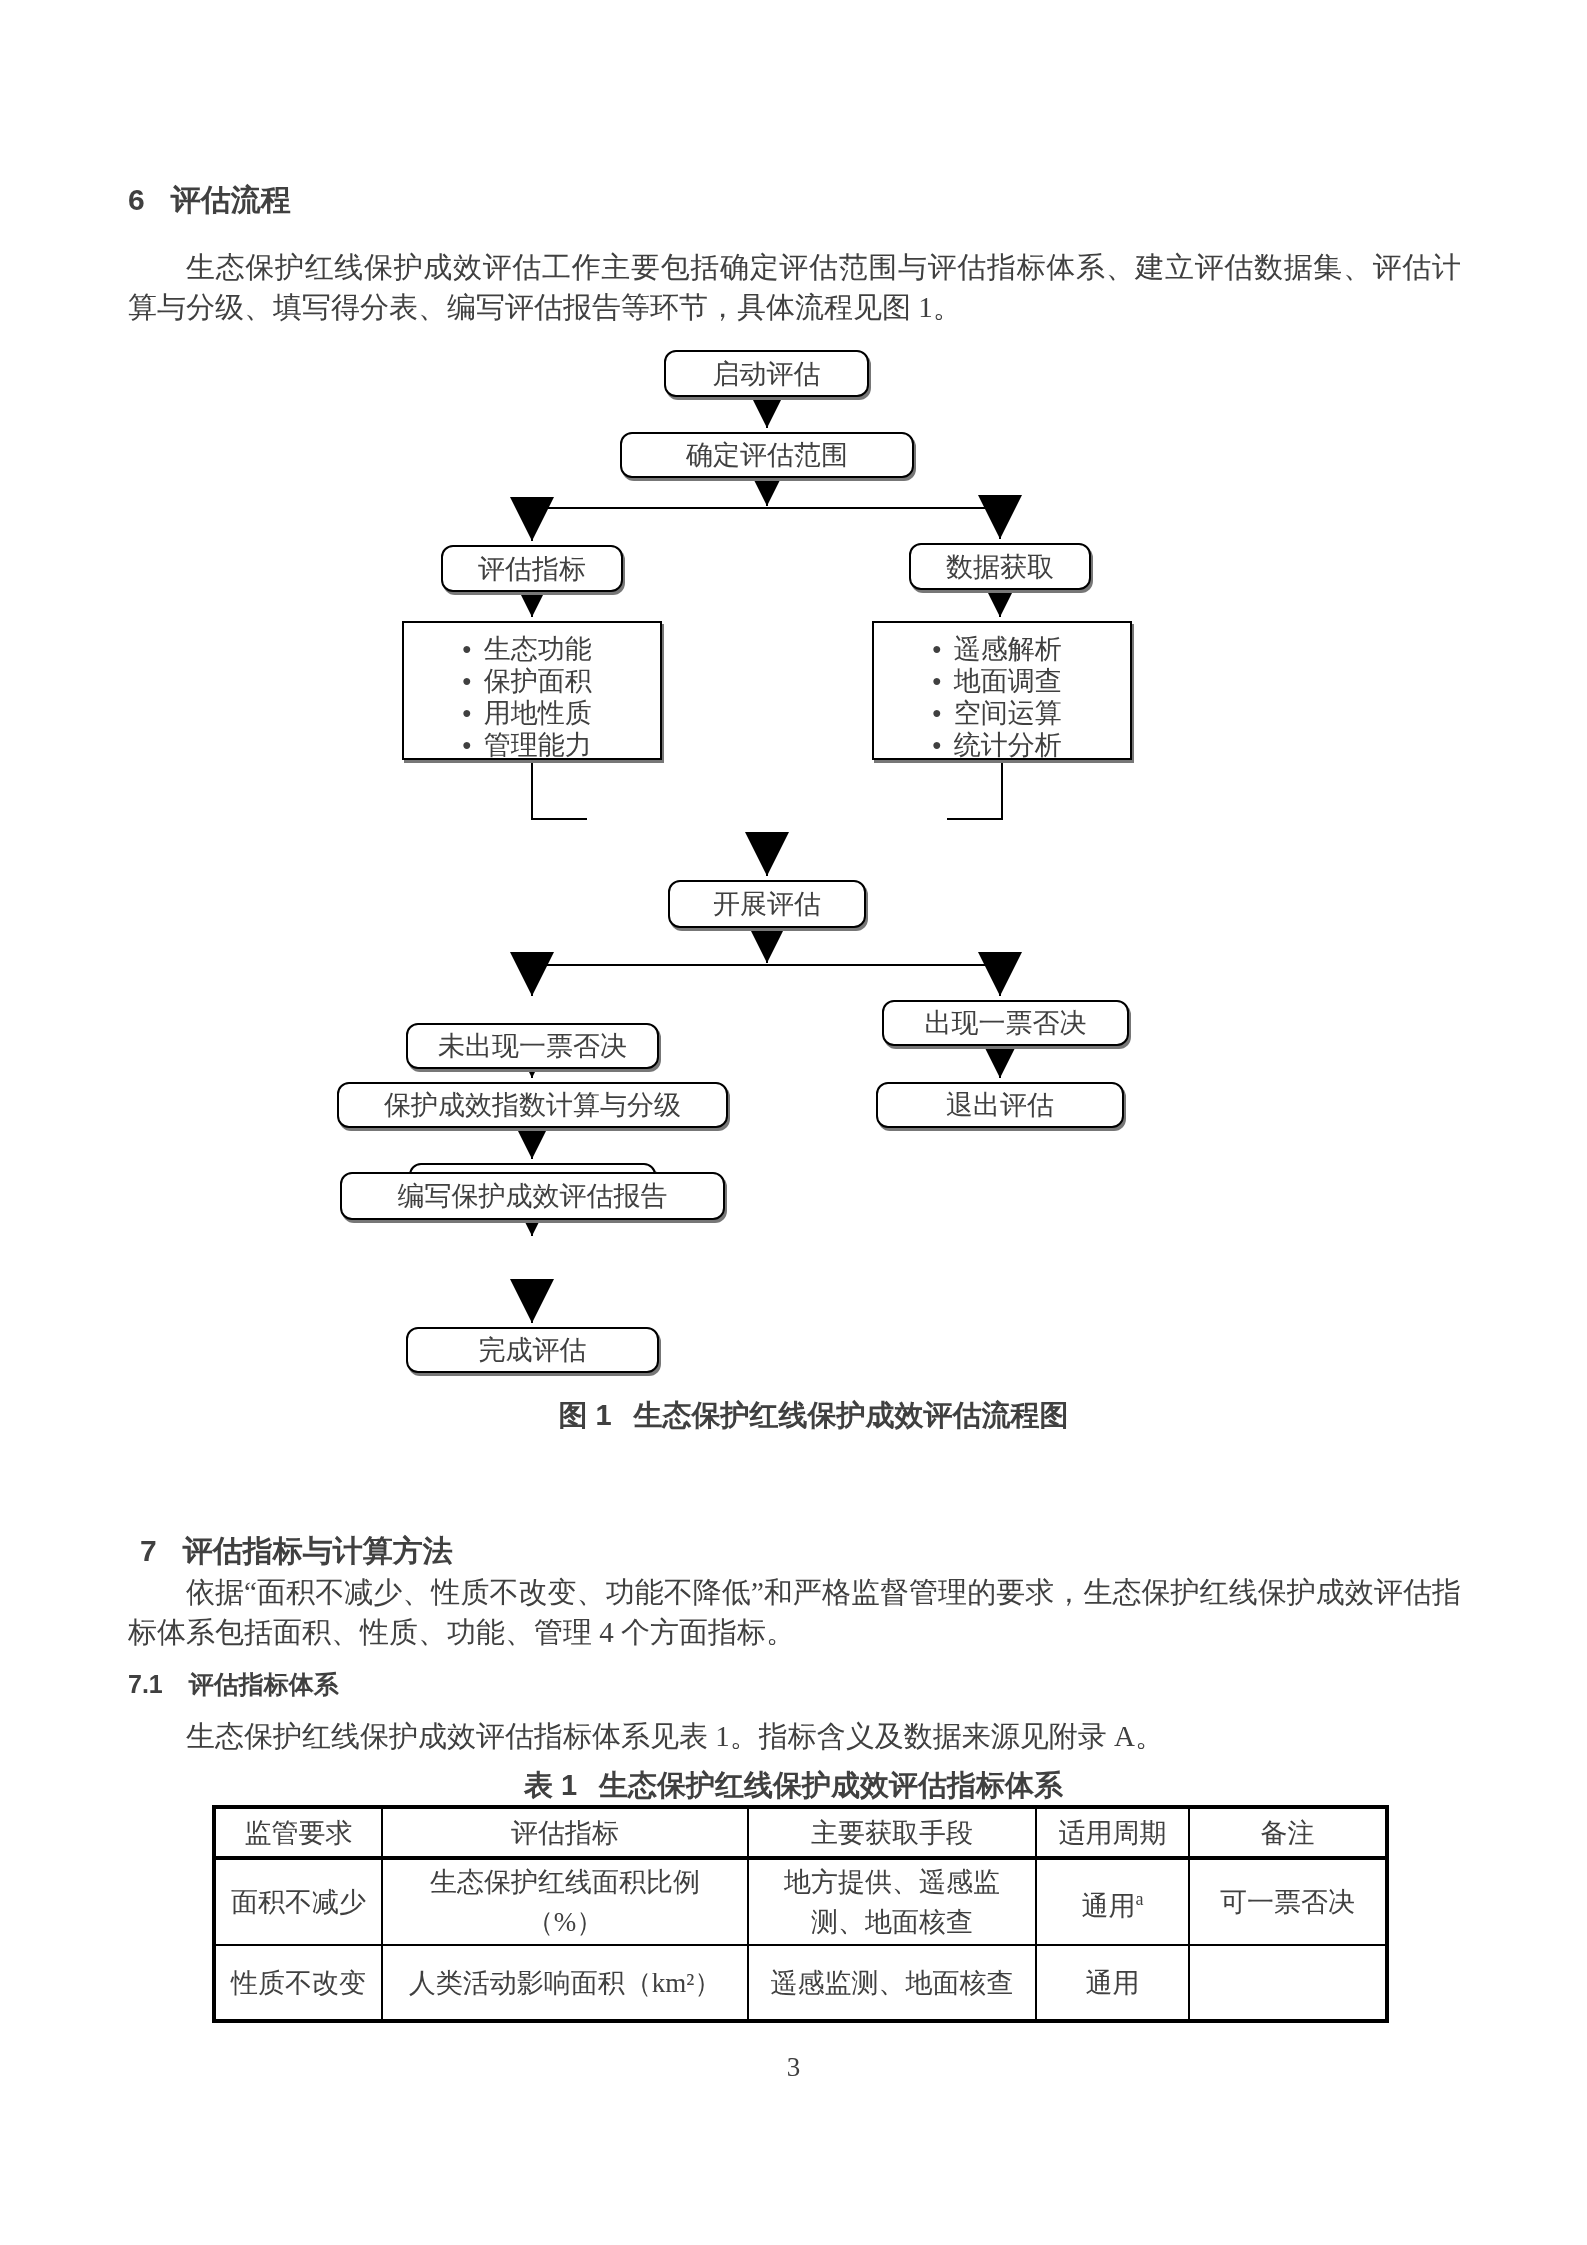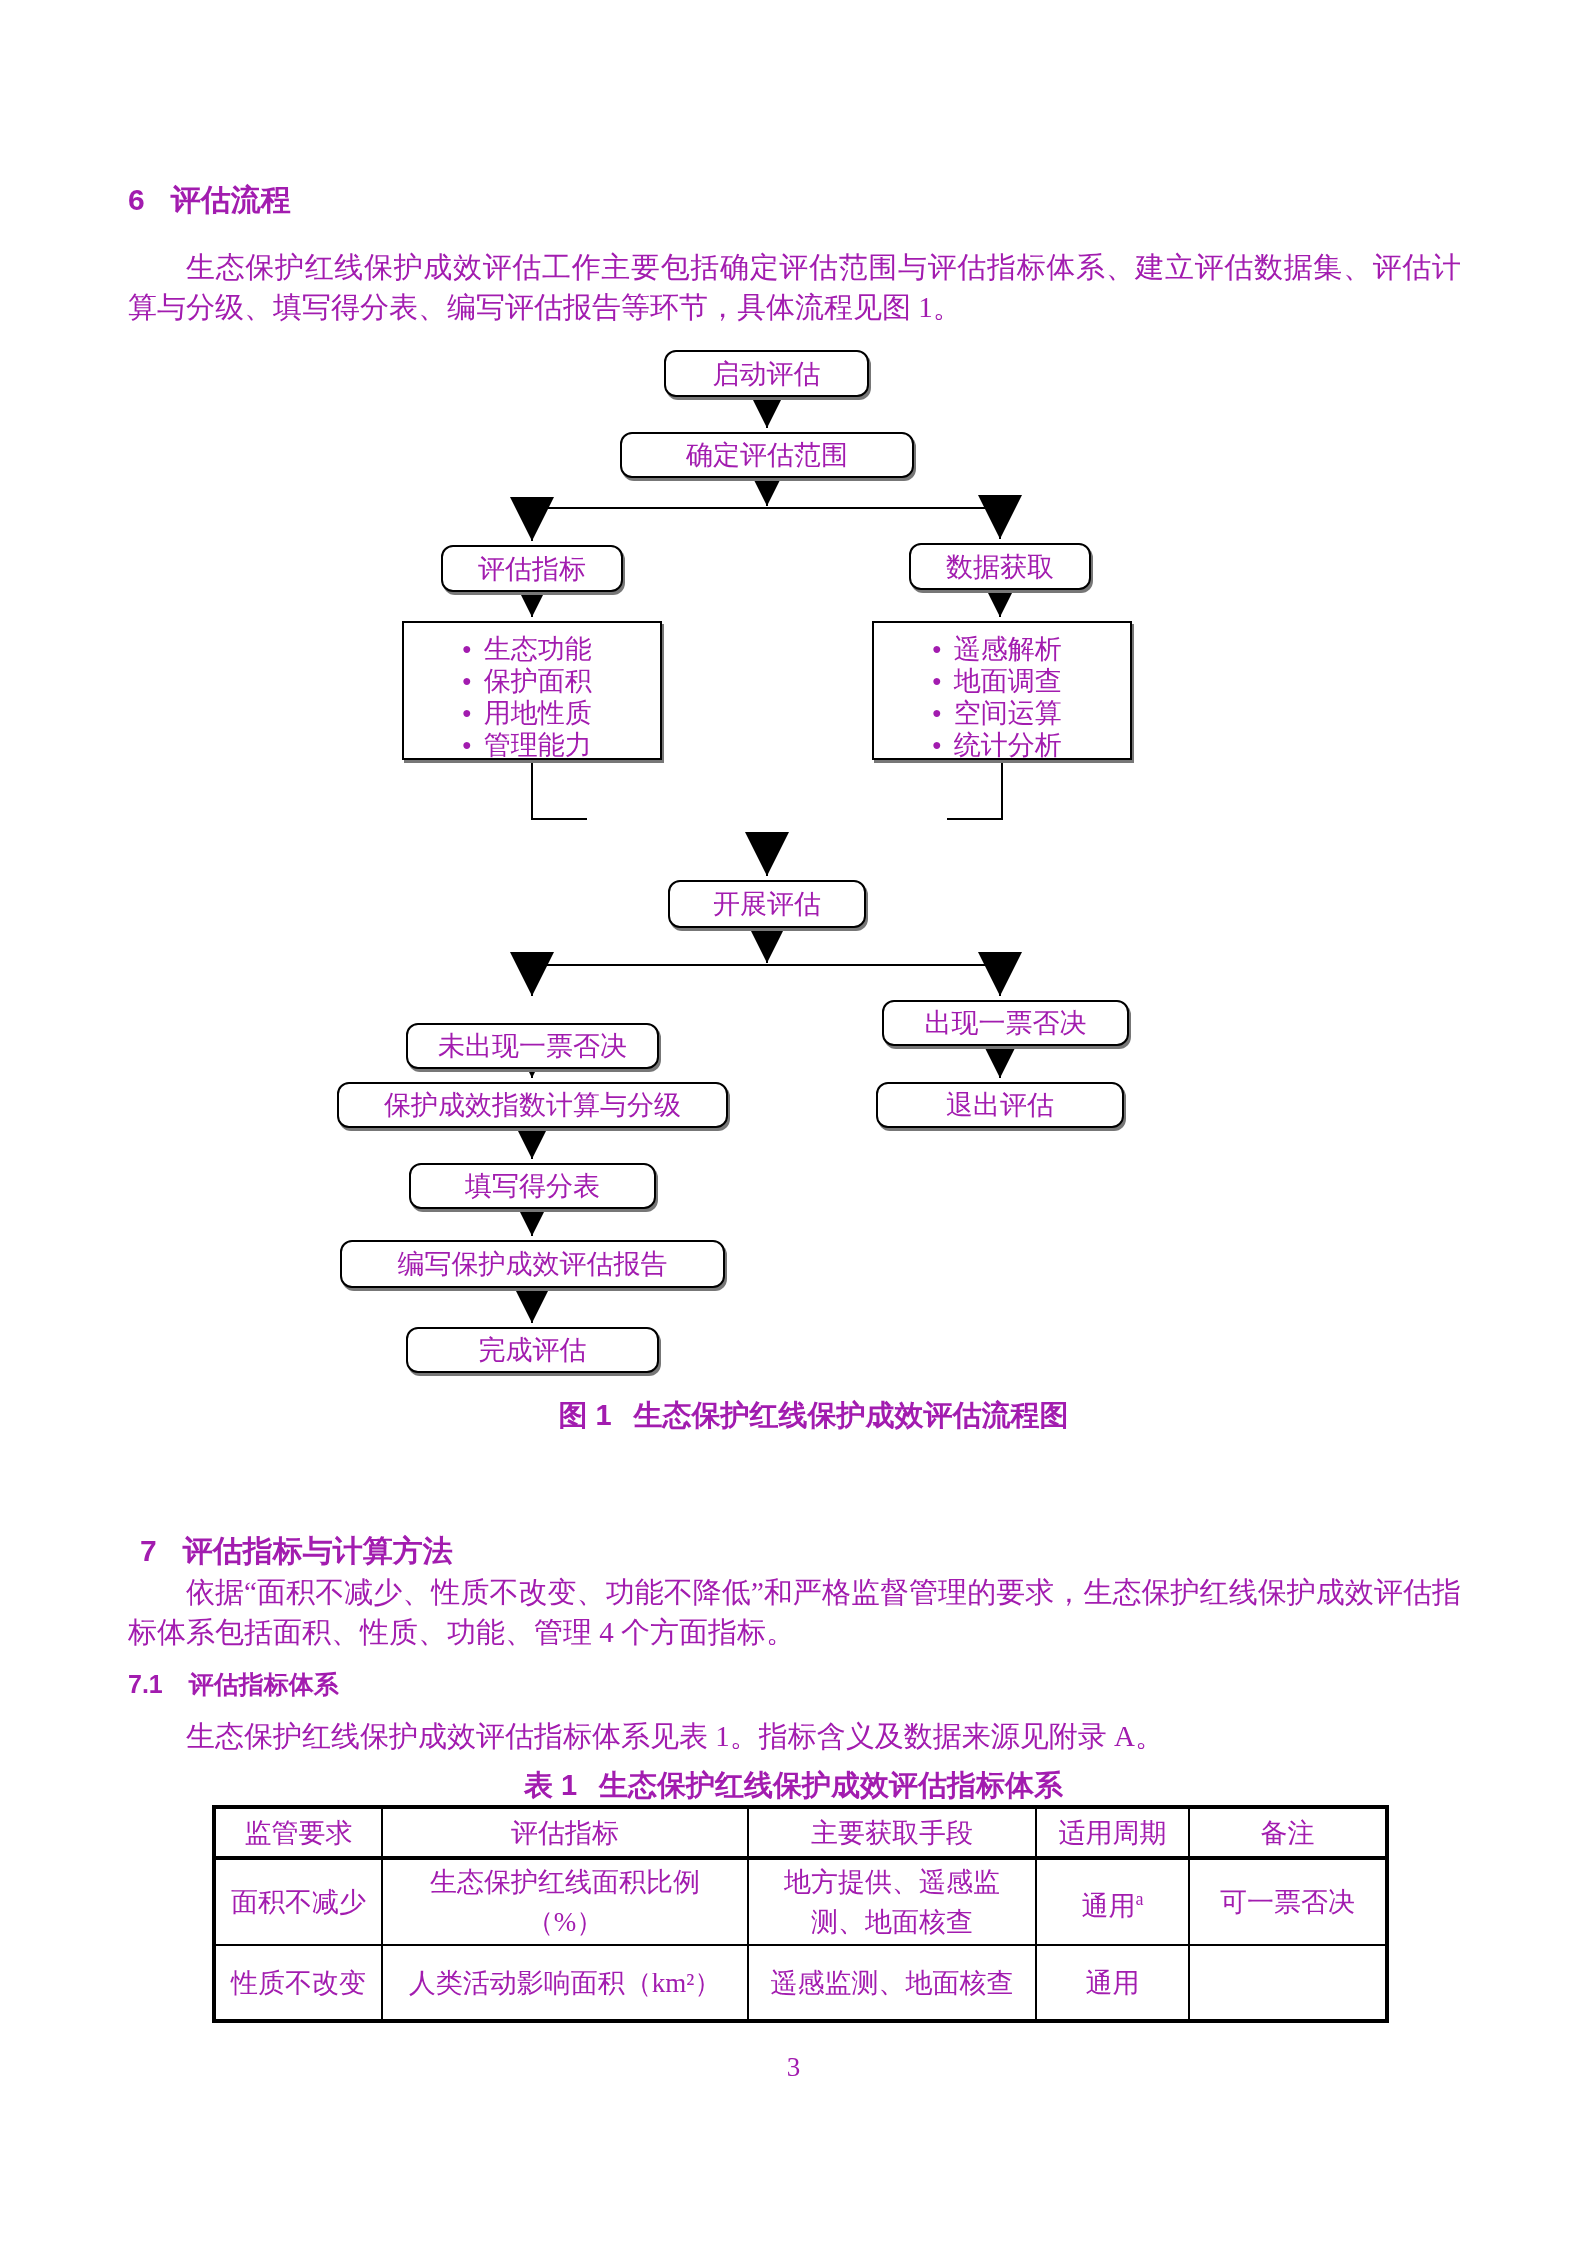--- a/index.html
+++ b/index.html
@@ -1,20 +1,20 @@
 <!DOCTYPE html>
 <html><head>
 <meta charset="utf-8">
 <style>
   html,body { margin:0; padding:0; background:#e8e8e8; }
   .page {
     position:relative; width:1587px; height:2245px; margin:0 auto;
     background:#ffffff; overflow:hidden;
     font-family:"Liberation Serif","DejaVu Serif",serif;
-    color:#a21caf;
+    color:#404040;
   }
   
   .h-sec {
     position:absolute; left:128px;
     font-family:"Liberation Sans","DejaVu Sans",sans-serif;
     font-weight:bold; font-size:30px; line-height:36px;
     white-space:nowrap;
   }
   .h-sec .h-num { margin-right:26px; }
   .para {
@@ -182,21 +182,21 @@
     </div>
 
   <div class="fc-box" style="left:876px; top:1082px; width:248px; height:46px;">
       <span>退出评估</span>
     </div>
 
   <div class="fc-box" style="left:409px; top:1163px; width:247px; height:46px;">
       <span>填写得分表</span>
     </div>
 
-  <div class="fc-box" style="left:340px; top:1240px; width:385px; height:48px;">
+  <div class="fc-box" style="left:340px; top:1172px; width:385px; height:48px;">
       <span>编写保护成效评估报告</span>
     </div>
 
   <div class="fc-box" style="left:406px; top:1327px; width:253px; height:46px;">
       <span>完成评估</span>
     </div>
 
   <div class="caption" style="top:1398px;padding-left:20px;">
     <span>图 1</span><span class="cap-text">生态保护红线保护成效评估流程图</span>
   </div>

